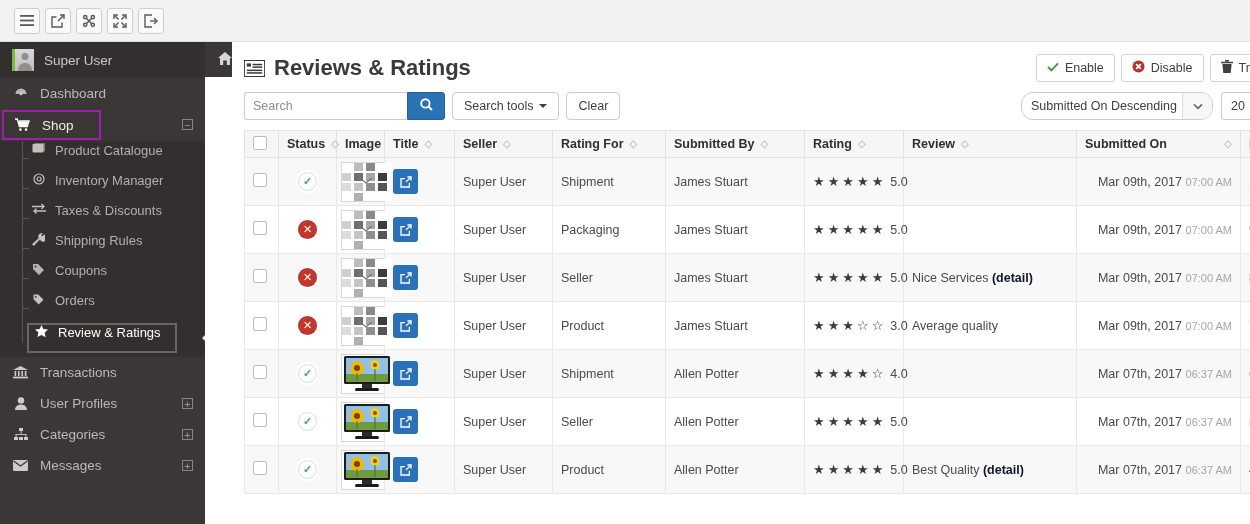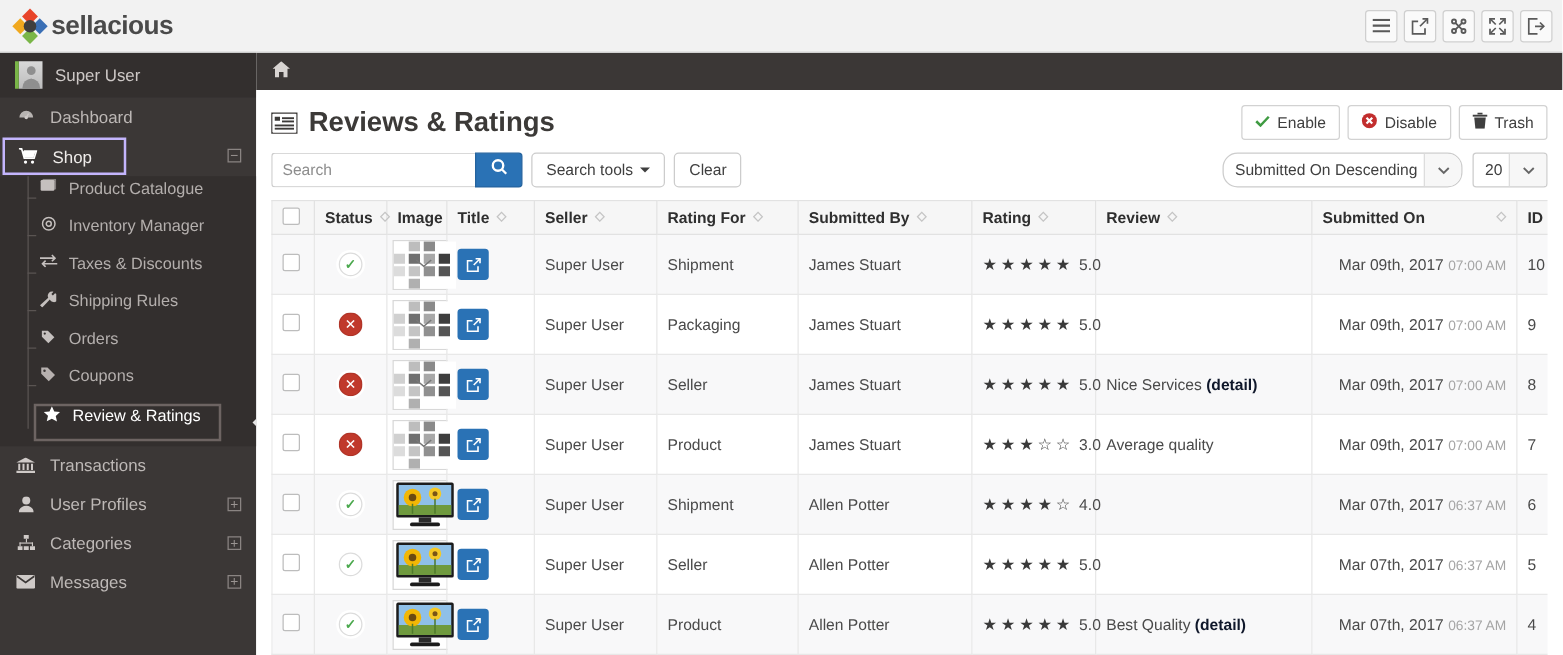--- a/index.html
+++ b/index.html
@@ -102,21 +102,21 @@
     font-size: 13px; color: #cfcac8;
     display:flex; align-items:center; justify-content:center;
   }
   .nav-item .plus {
     position: absolute; right: 12px;
     font-size: 11px; color: #9a9492;
     width: 11px; height: 11px; line-height: 10px; text-align: center;
     border: 1px solid #8a8482;
   }
   .nav-item.boxed {
-    border: 2px solid #c4b5fd;
+    border: 2px solid #a21caf;
     margin: 1px 104px 1px 2px;
     height: 30px;
     padding-left: 10px;
     color: #efecea;
   }
   .nav-item.boxed .nic { color: #fff; }
 
   .sub-wrap { background: #332f2e; padding: 2px 0 4px 0; position: relative; }
   .sub-wrap::before {
     content:""; position:absolute; left: 22px; top: 0; bottom: 14px;
@@ -144,21 +144,21 @@
   .sub-item.active .sic { color: #fff; }
   .sub-item.active::after {
     content:""; position:absolute; right: -34px; top: 50%;
     transform: translateY(-50%);
     border-top: 7px solid transparent;
     border-bottom: 7px solid transparent;
     border-right: 7px solid #e6e6e6;
   }
 
   
-  .content { flex: 1; min-width: 0; background: #fff; display: flex; flex-direction: column; }
+  .content { flex: 1; min-width: 0; background: #fff; display: flex; flex-direction: row; }
   .crumbbar {
     height: 35px; background: #3b3736;
     display: flex; align-items: center; padding: 0 0 0 13px;
     color: #d8d4d2; font-size: 13px;
   }
   .page-body { padding: 12px 12px 0 12px; flex: 1; display:flex; flex-direction: column; }
 
   .page-head {
     display: flex; align-items: center; justify-content: space-between;
     padding: 0 0 10px 0;
@@ -280,30 +280,20 @@
   .date-main { color: #4a4a4a; }
   .date-time { color: #a5a5a5; font-size: 11px; }
   .td-date { text-align: right; }
   .td-id { text-align: left; }
   .ellip { overflow:hidden; text-overflow: ellipsis; white-space: nowrap; }
 </style>
 </head>
 <body>
 
 <div class="topbar">
-  <div class="brand">
-    <span class="brand-logo">
-      <i></i>
-        <i></i>
-        <i></i>
-        <i></i>
-        <b></b>
-    </span>
-    <span class="brand-name">sellacious</span>
-  </div>
   <div class="topbar-icons">
     <div class="tb-btn">
       <svg width="14" height="11" viewBox="0 0 14 11">
           <g fill="currentColor">
         <rect x="0" y="0" width="14" height="1.8"></rect>
             <rect x="0" y="4.6" width="14" height="1.8"></rect>
             <rect x="0" y="9.2" width="14" height="1.8"></rect>
       </g>
         </svg>
     </div>
@@ -429,37 +419,37 @@
           <svg width="13" height="13" viewBox="0 0 13 13">
               <path fill="currentColor" d="M9.8 0a3.6 3.6 0 00-3.2 5.2L0 11.2 1.8 13l6.1-6.5A3.6 3.6 0 1012 1.6l-1.7 1.7-1.2-1.2L10.8.4A3.6 3.6 0 009.8 0z"></path>
             </svg>
         </span>
         <span>Shipping Rules</span>
       </div>
       <div class="sub-item">
         <span class="sic">
           <svg width="13" height="13" viewBox="0 0 13 13">
               <g fill="currentColor">
+                <path d="M1 1h5l6 6-5 5-6-6z" opacity=".9"></path>
+                <circle cx="3.6" cy="3.6" r="1" fill="#3b3736"></circle>
+              </g>
+            </svg>
+        </span>
+        <span>Coupons</span>
+      </div>
+      <div class="sub-item">
+        <span class="sic">
+          <svg width="13" height="13" viewBox="0 0 13 13">
+              <g fill="currentColor">
                 <path d="M1.5 1.5h4.8l5.2 5.2-4.8 4.8-5.2-5.2z"></path>
                 <circle cx="3.8" cy="3.8" r="0.9" fill="#332f2e"></circle>
               </g>
             </svg>
         </span>
         <span>Orders</span>
-      </div>
-      <div class="sub-item">
-        <span class="sic">
-          <svg width="13" height="13" viewBox="0 0 13 13">
-              <g fill="currentColor">
-                <path d="M1 1h5l6 6-5 5-6-6z" opacity=".9"></path>
-                <circle cx="3.6" cy="3.6" r="1" fill="#3b3736"></circle>
-              </g>
-            </svg>
-        </span>
-        <span>Coupons</span>
       </div>
       <div class="sub-item active">
         <span class="sic">
           <svg width="13" height="13" viewBox="0 0 13 13">
               <path fill="currentColor" d="M6.5 0l1.9 4.1 4.6.5-3.4 3.1 1 4.5-4.1-2.3L2.4 12l1-4.5L0 4.6l4.6-.5z"></path>
             </svg>
         </span>
         <span>Review &amp; Ratings</span>
       </div>
     </div>

